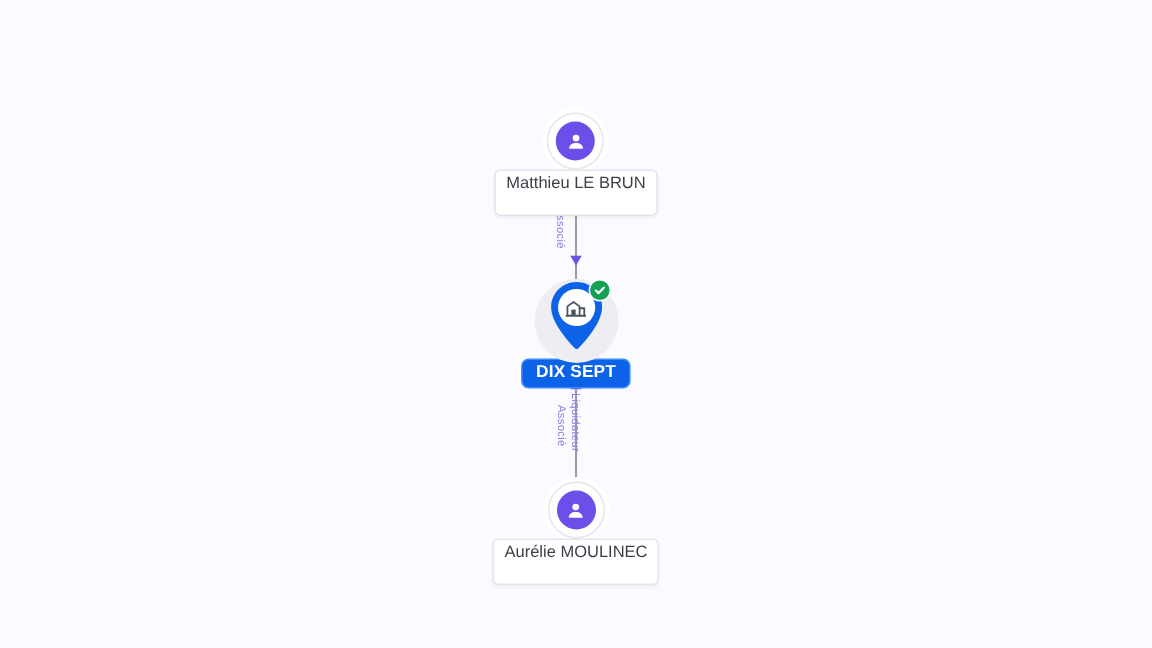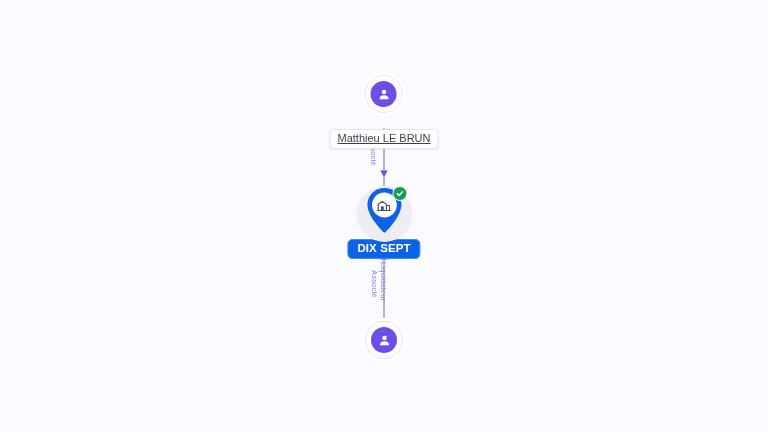--- a/index.html
+++ b/index.html
@@ -49,31 +49,30 @@
     height: 26px;
     border-radius: 50%;
     background: #6c4ee8;
     display: flex;
     align-items: center;
     justify-content: center;
   }
   .person-avatar svg { display: block; }
 
   .node-label {
-    margin-top: 16px;
+    margin-top: 0;
     background: #ffffff;
     border: 1px solid #e3e3ed;
     border-radius: 4px;
-    padding: 2px 7px 3px 7px;
+    padding: 2px 7px 14px 7px;
     font-size: 11px;
     line-height: 13px;
     color: #3d3d49;
     white-space: nowrap;
     box-shadow: 0 1px 2px rgba(40,40,80,0.06);
-    text-decoration: underline;
   }
 
   
   .company-halo {
     width: 56px;
     height: 56px;
     border-radius: 50%;
     background: #eeeef2;
     display: flex;
     align-items: flex-start;
@@ -204,13 +203,14 @@
 
 <div class="node" style="left:384px; top:321px;">
   <div class="person-ring">
     <div class="person-avatar">
       <svg width="15" height="15" viewBox="0 0 24 24" fill="#ffffff">
         <circle cx="12" cy="8" r="3.6"></circle>
         <path d="M4.6 19.4c0-4.1 3.3-6.1 7.4-6.1s7.4 2 7.4 6.1z"></path>
       </svg>
     </div>
   </div>
+  <div class="node-label">Aurélie MOULINEC</div>
 </div>
 
 </body></html>

